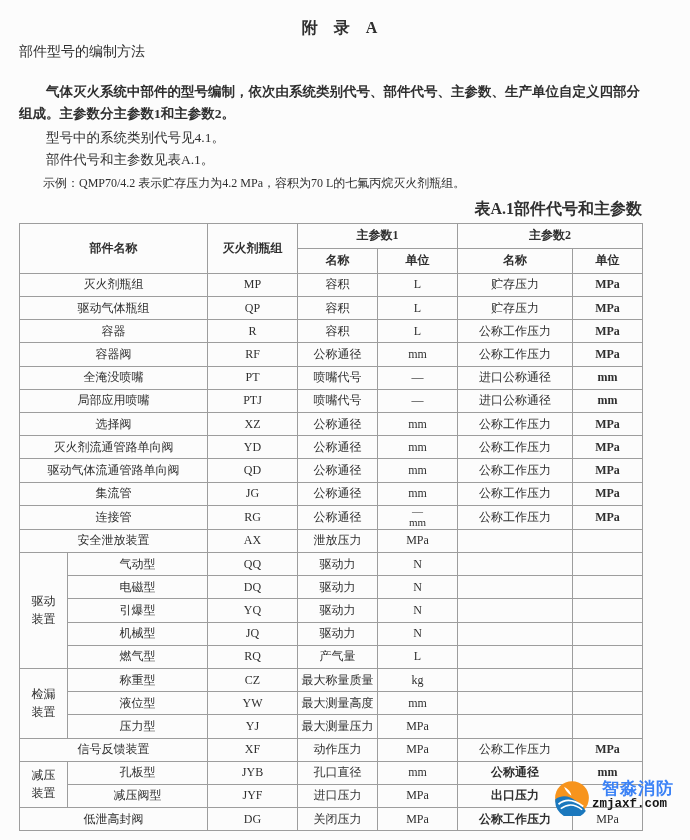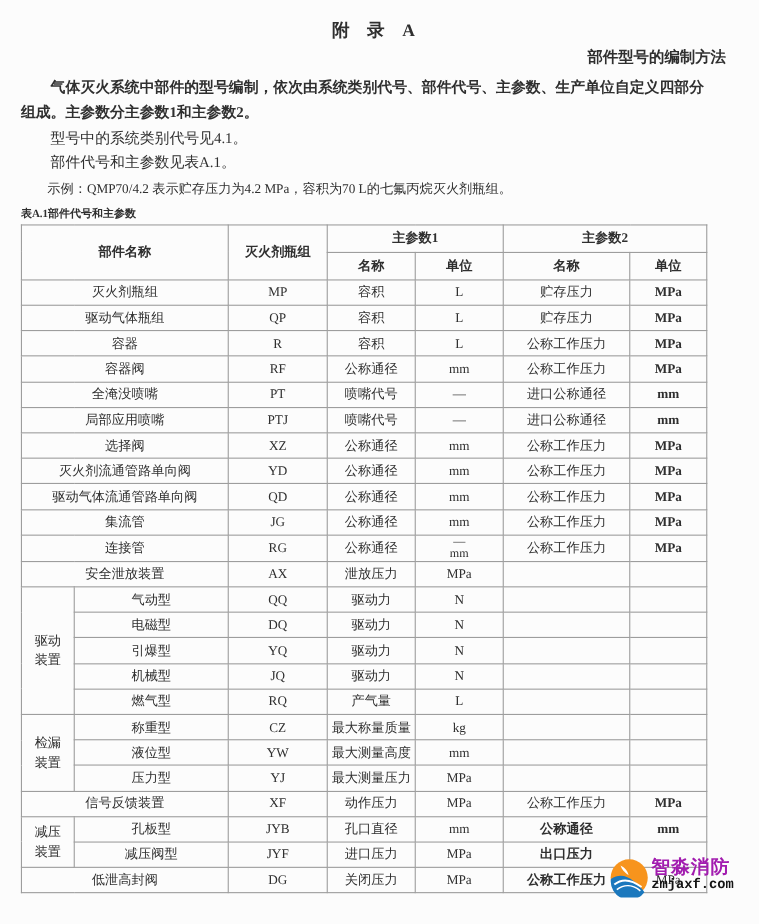--- a/index.html
+++ b/index.html
@@ -4,25 +4,25 @@
 <style>
   html,body{margin:0;padding:0;}
   body{
     width:690px;height:840px;position:relative;overflow:hidden;
     background:#fcfcfc;color:#2f2f2f;
     font-family:"Liberation Serif","DejaVu Serif",serif;
   }
   .page{padding:16px 30px 0 19px;}
   .heading{font-size:16px;font-weight:bold;text-align:center;margin:2px 0 4px;}
   .subheading{font-size:13px;font-weight:bold;text-align:center;margin:3px 0;}
-  .subheading2{font-size:14px;font-weight:bold;text-align:right;margin:3px 0 8px;}
+  .subheading2{font-size:14px;font-weight:normal;text-align:left;margin:3px 0 20px;}
   .para{font-size:13.5px;text-indent:2em;line-height:1.62;margin:8px 0 2px;width:623px;font-weight:bold;}
   .refline{font-size:13.5px;text-indent:2em;margin:3px 0;line-height:1.45;}
   .example{font-size:12px;text-indent:2em;margin:5px 0 4px;}
-  .table-title{font-size:10px;font-weight:bold;text-align:left;width:623px;margin:7px 0 3px;}
+  .table-title{font-size:16px;font-weight:bold;text-align:right;width:623px;margin:7px 0 3px;}
   table{border-collapse:collapse;width:623px;table-layout:fixed;}
   th,td{
     border:1px solid #9d9d9d;text-align:center;vertical-align:middle;
     font-size:12px;padding:0 2px;white-space:pre-line;line-height:1.25;
     overflow:hidden;
   }
   th{height:24px;font-weight:bold;}
   td{height:22.2px;}
   .bold{font-weight:bold;}
   .two-line{line-height:1.05;font-size:11px;}
@@ -280,16 +280,16 @@
 
 <div class="watermark">
   <svg width="36" height="36" viewBox="0 0 32 32">
     <circle cx="16" cy="16" r="15" fill="#f7941d"></circle>
     <path d="M1.2,17 C8,12.5 14,14.5 19.5,18.5 C23.5,21.3 26.5,24.8 28.3,27.6 A15,15 0 0,1 1.2,17 Z" fill="#1b78bd"></path>
     <path d="M4,21.5 C10,16.5 18,17.5 26,23.5" stroke="#ffffff" stroke-width="1.6" fill="none"></path>
     <path d="M6,25.5 C12,21 19,21.5 25,26.5" stroke="#ffffff" stroke-width="1.3" fill="none"></path>
     <path d="M9,6 C13,8 15,11 15.5,14 C12,11.5 10,9 9,6 Z" fill="#ffffff"></path>
   </svg>
   <div class="wm-text">
-    <div class="wm-brand" style="color: #a21caf;">智淼消防</div>
+    <div class="wm-brand" style="color: #3b82f6; margin-left: 10px;">智淼消防</div>
     <div class="wm-site" style="color: rgb(20, 20, 20);">zmjaxf.com</div>
   </div>
 </div>
 
 </body></html>

